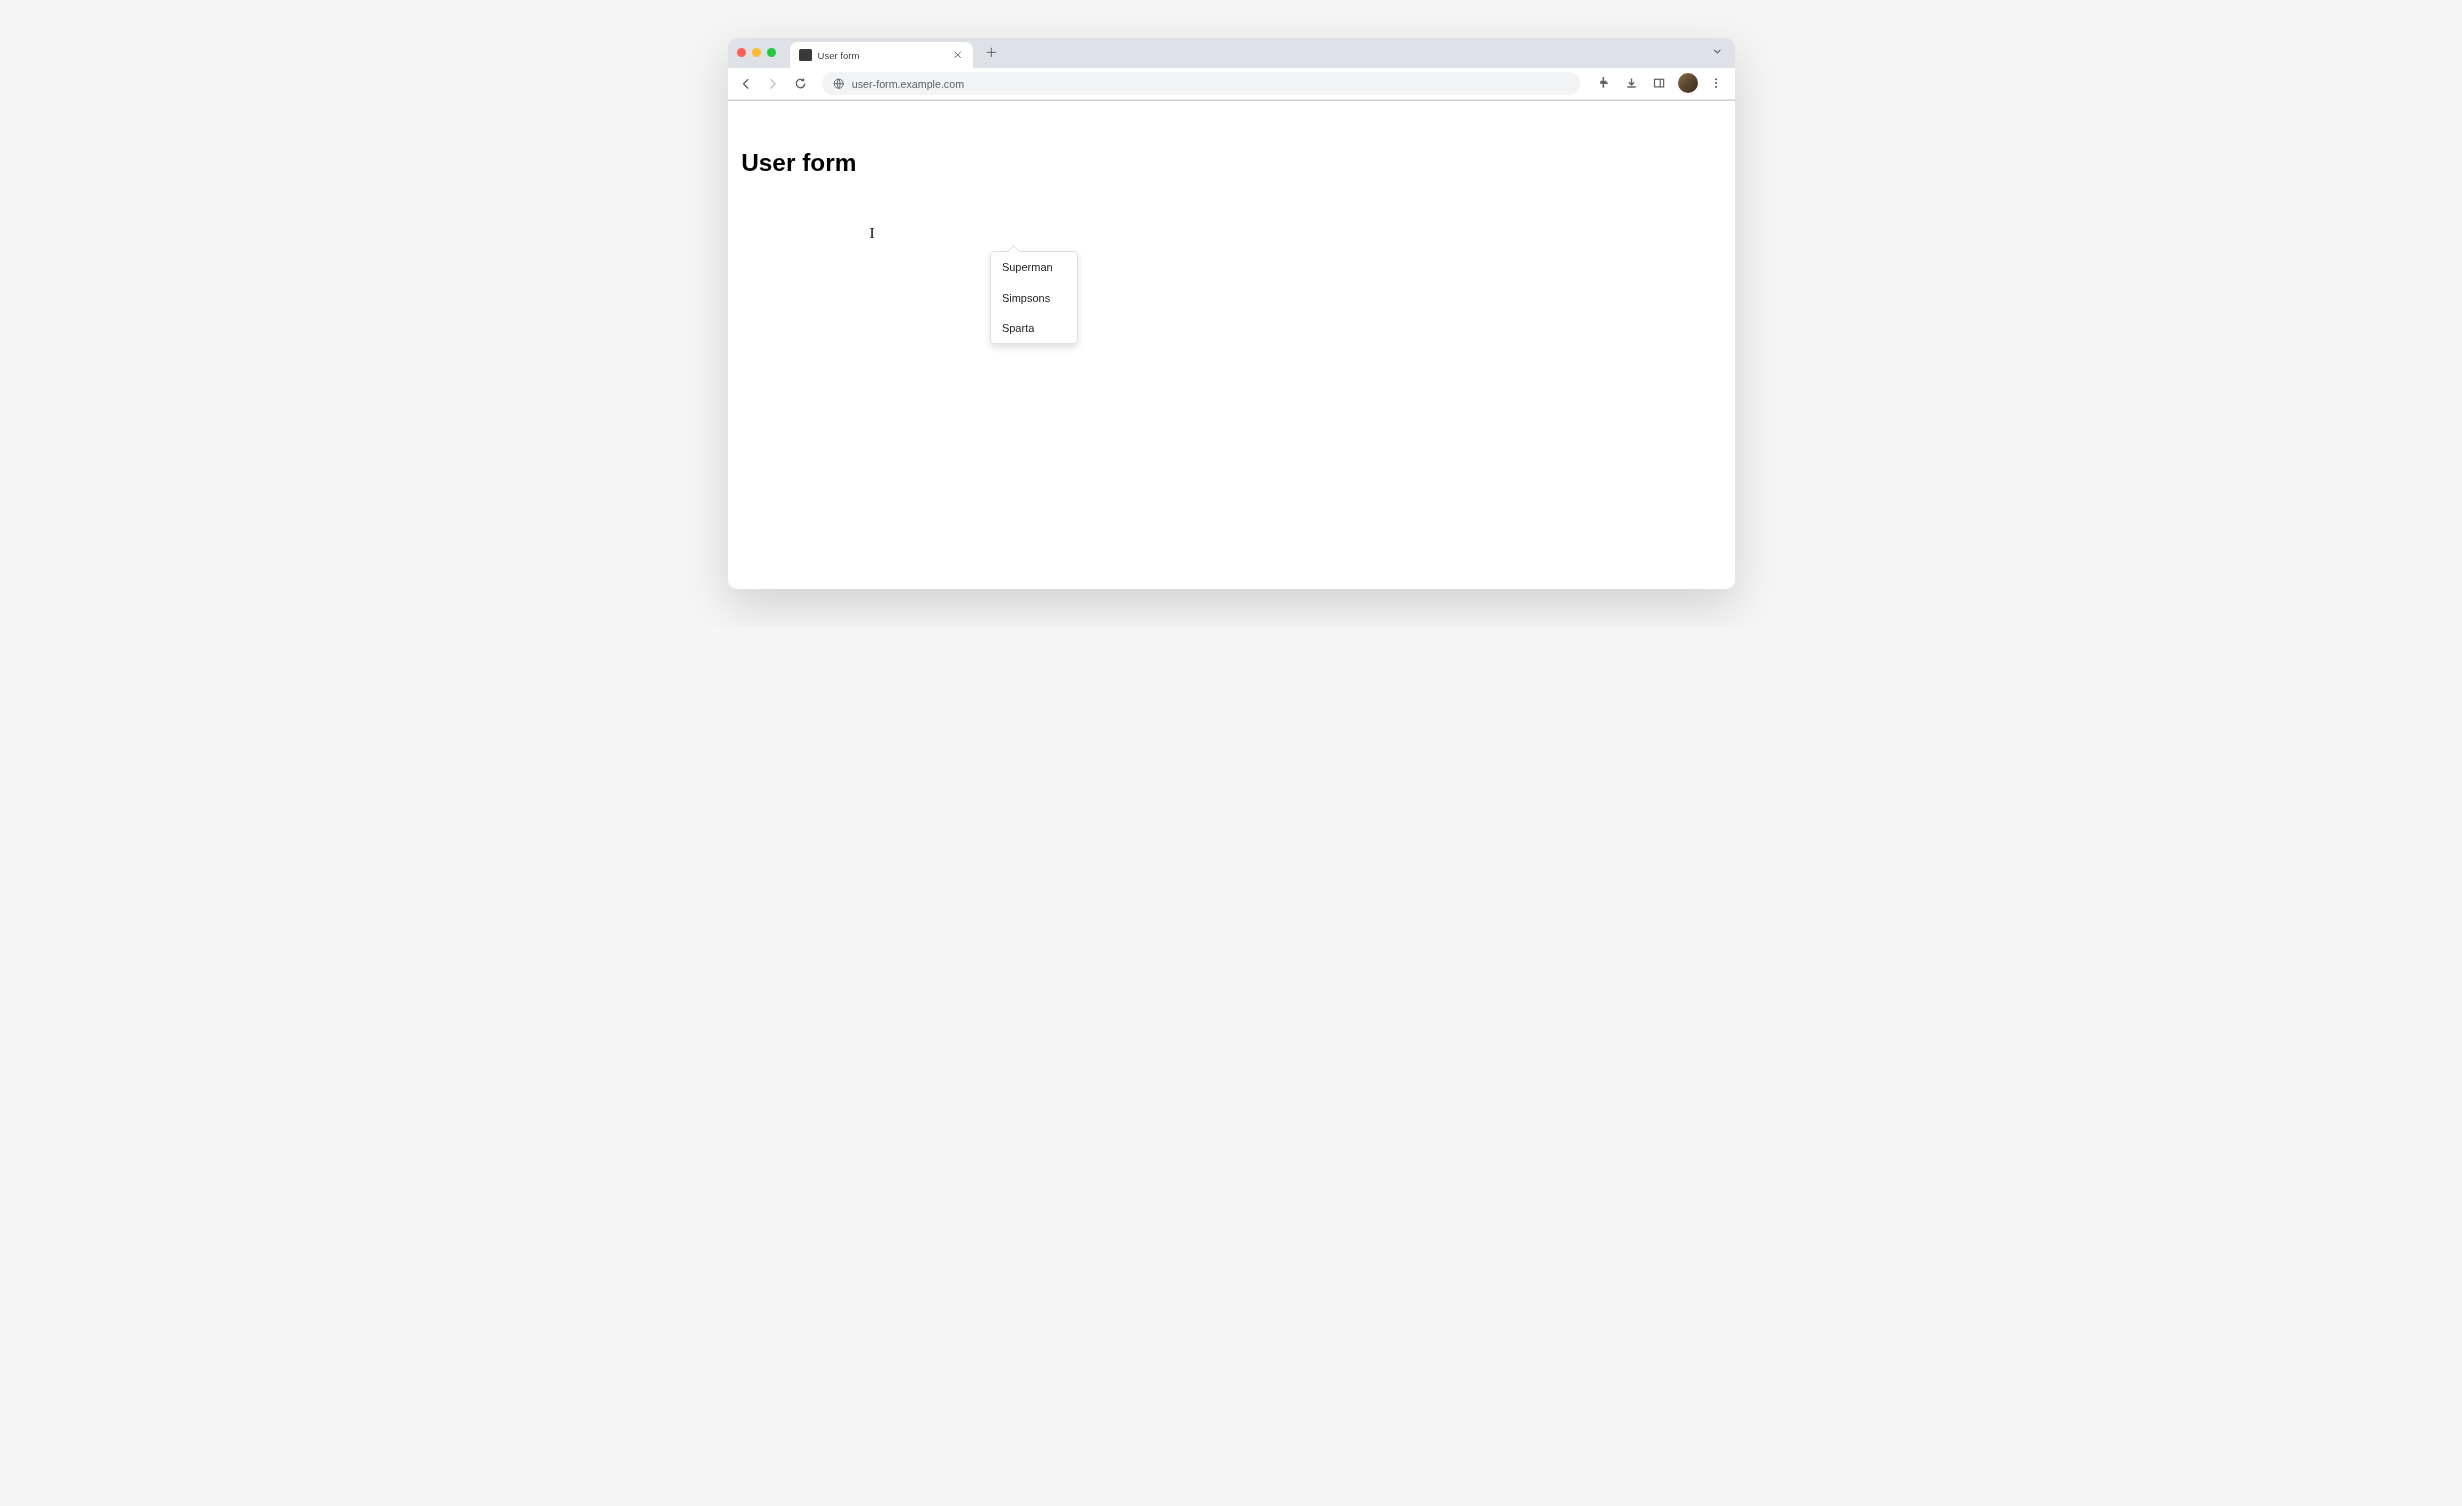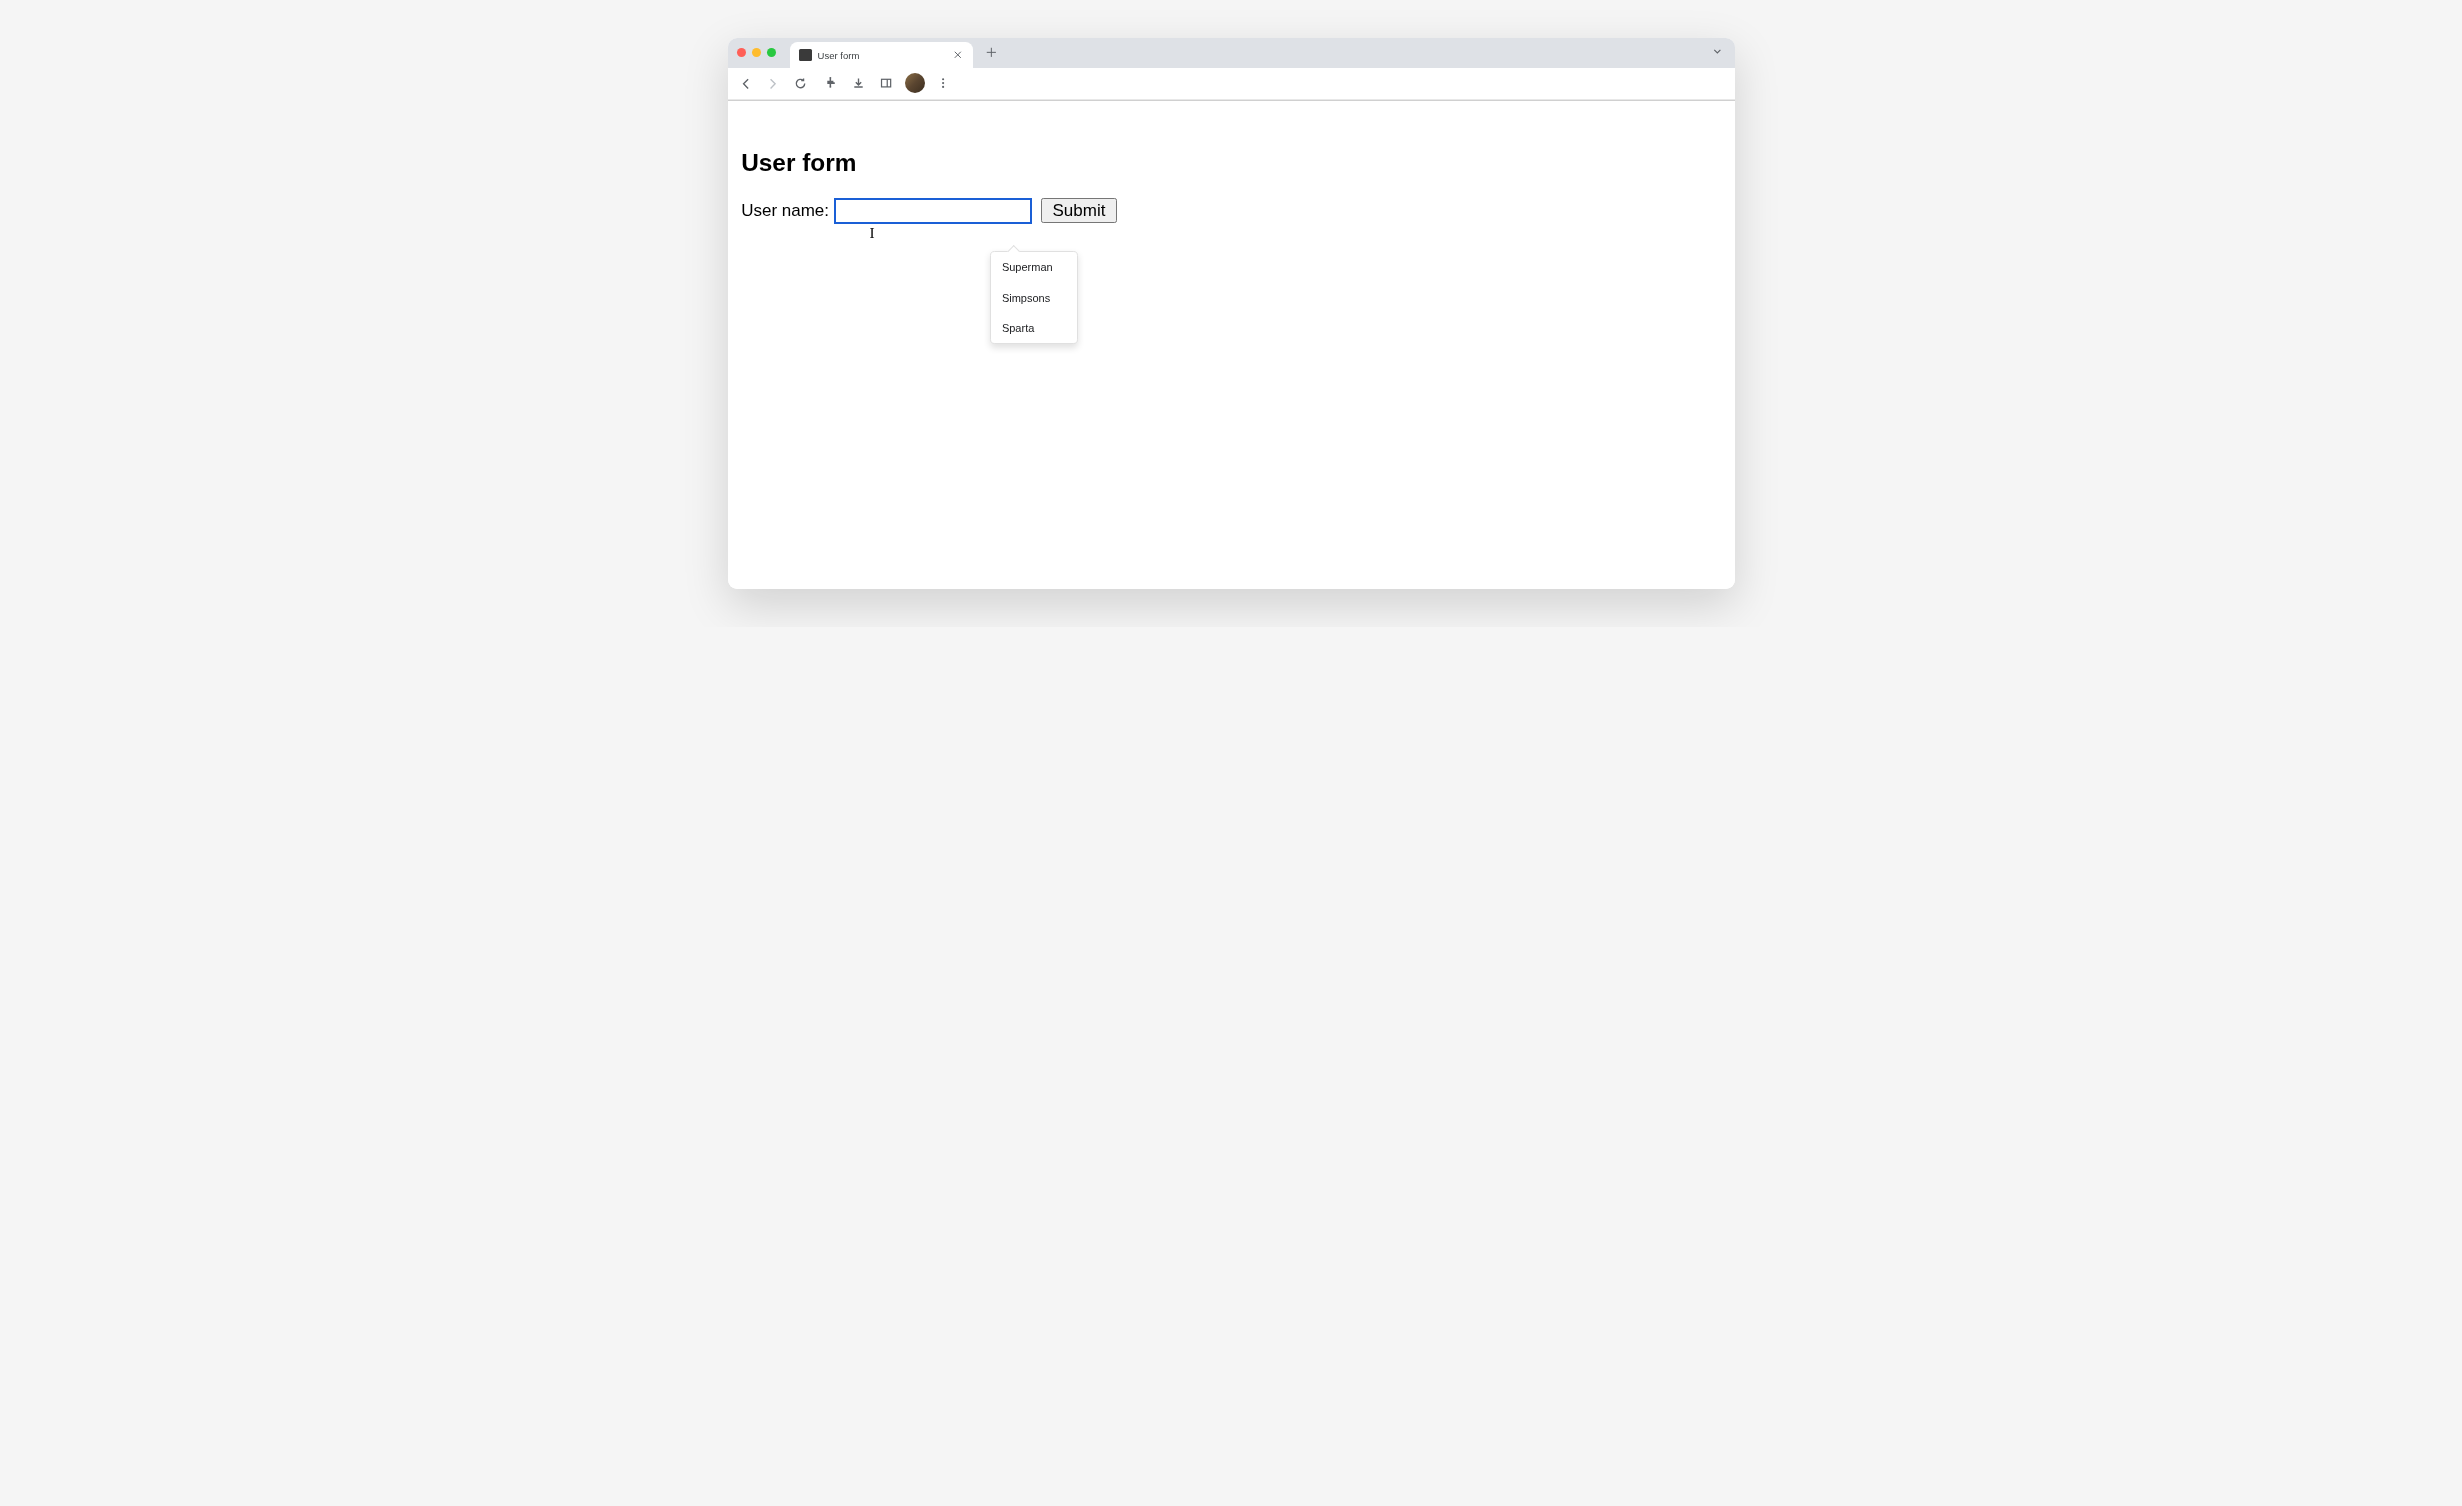--- a/index.html
+++ b/index.html
@@ -286,20 +286,29 @@
         <svg width="13.7" height="13.7" viewBox="0 0 18 18">
             <path d="M6 3 L12 9 L6 15" stroke="currentColor" stroke-width="1.8" fill="none"></path>
           </svg>
       </div>
       <div class="nav-btn">
         <svg width="13" height="13" viewBox="0 0 17 17">
             <path d="M14 8.5 A5.5 5.5 0 1 1 12.2 4.5" stroke="currentColor" stroke-width="1.8" fill="none"></path>
             <path d="M12.5 1.8 L12.5 4.8 L9.5 4.8" stroke="currentColor" stroke-width="1.8" fill="none"></path>
           </svg>
       </div>
+      <div class="address-bar">
+        <span class="globe-icon">
+          <svg width="11.4" height="11.4" viewBox="0 0 15 15">
+              <circle cx="7.5" cy="7.5" r="6" stroke="currentColor" stroke-width="1.3" fill="none"></circle>
+              <path d="M1.5 7.5 L13.5 7.5 M7.5 1.5 C5 4 5 11 7.5 13.5 M7.5 1.5 C10 4 10 11 7.5 13.5" stroke="currentColor" stroke-width="1.3" fill="none"></path>
+            </svg>
+        </span>
+        <span class="url-text">user-form.example.com</span>
+      </div>
       <div class="toolbar-right">
         <div class="toolbar-icon">
           <svg width="13" height="13" viewBox="0 0 17 17">
               <path d="M6 2 L6 5 L3 5 L3 9 L6 9 L6 12 C6 12 5 14 7 14 C9 14 8 12 8 12 L8 9 L11 9 C11 9 13 10 13 8 C13 6 11 7 11 7 L11 5 L8 5 L8 2 C8 2 9 0 7 0 C5 0 6 2 6 2 Z" fill="currentColor"></path>
             </svg>
         </div>
         <div class="toolbar-icon">
           <svg width="13" height="13" viewBox="0 0 17 17">
               <path d="M8.5 2 L8.5 10 M5 7 L8.5 10.5 L12 7 M3 13 L14 13" stroke="currentColor" stroke-width="1.8" fill="none"></path>
             </svg>
@@ -317,25 +326,20 @@
               <circle cx="8" cy="8" r="1.4" fill="currentColor"></circle>
               <circle cx="8" cy="13" r="1.4" fill="currentColor"></circle>
             </svg>
         </div>
       </div>
     </div>
   </div>
 
   <div class="page-content">
     <h1 class="page-heading">User form</h1>
-    <div class="form-row">
-      <label class="form-label">User name:</label>
-      <input type="text" class="text-input" value="" style="">
-      <button class="submit-btn">Submit</button>
-    </div>
 
     <span class="text-cursor">I</span>
 
     <div class="autocomplete-popup">
       <div class="autocomplete-item">Superman</div>
       <div class="autocomplete-item">Simpsons</div>
       <div class="autocomplete-item">Sparta</div>
     </div>
   </div>
 </div>

